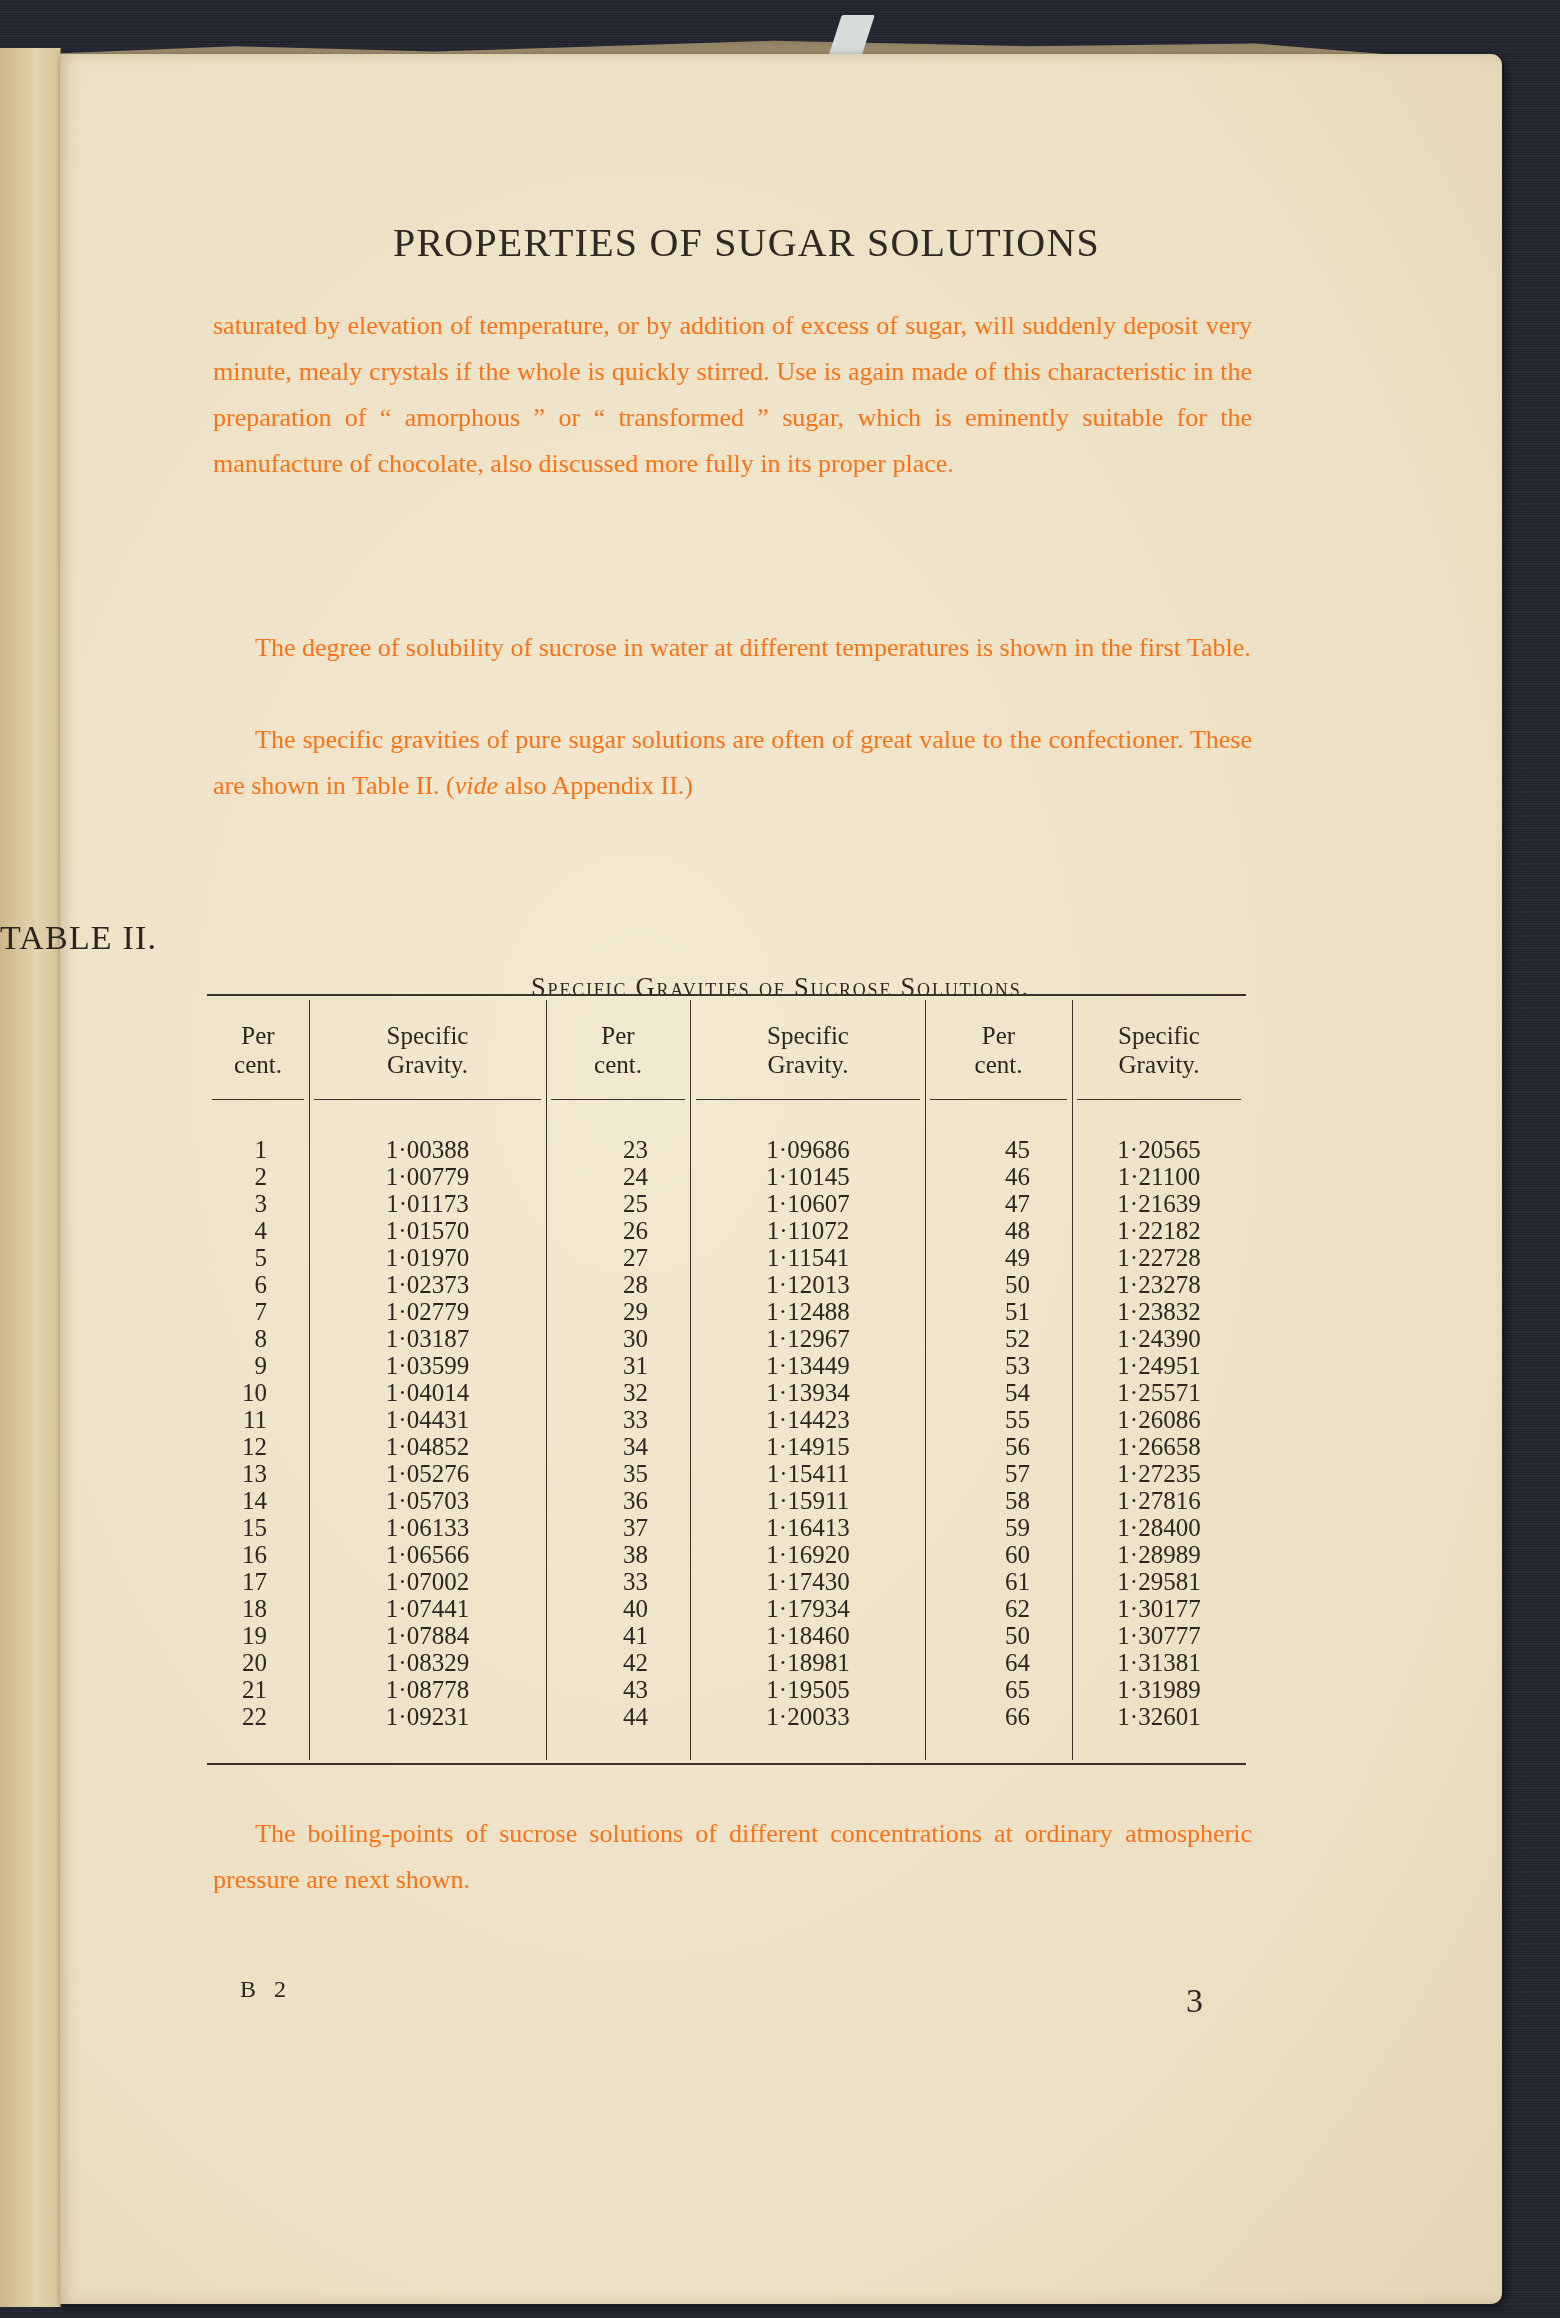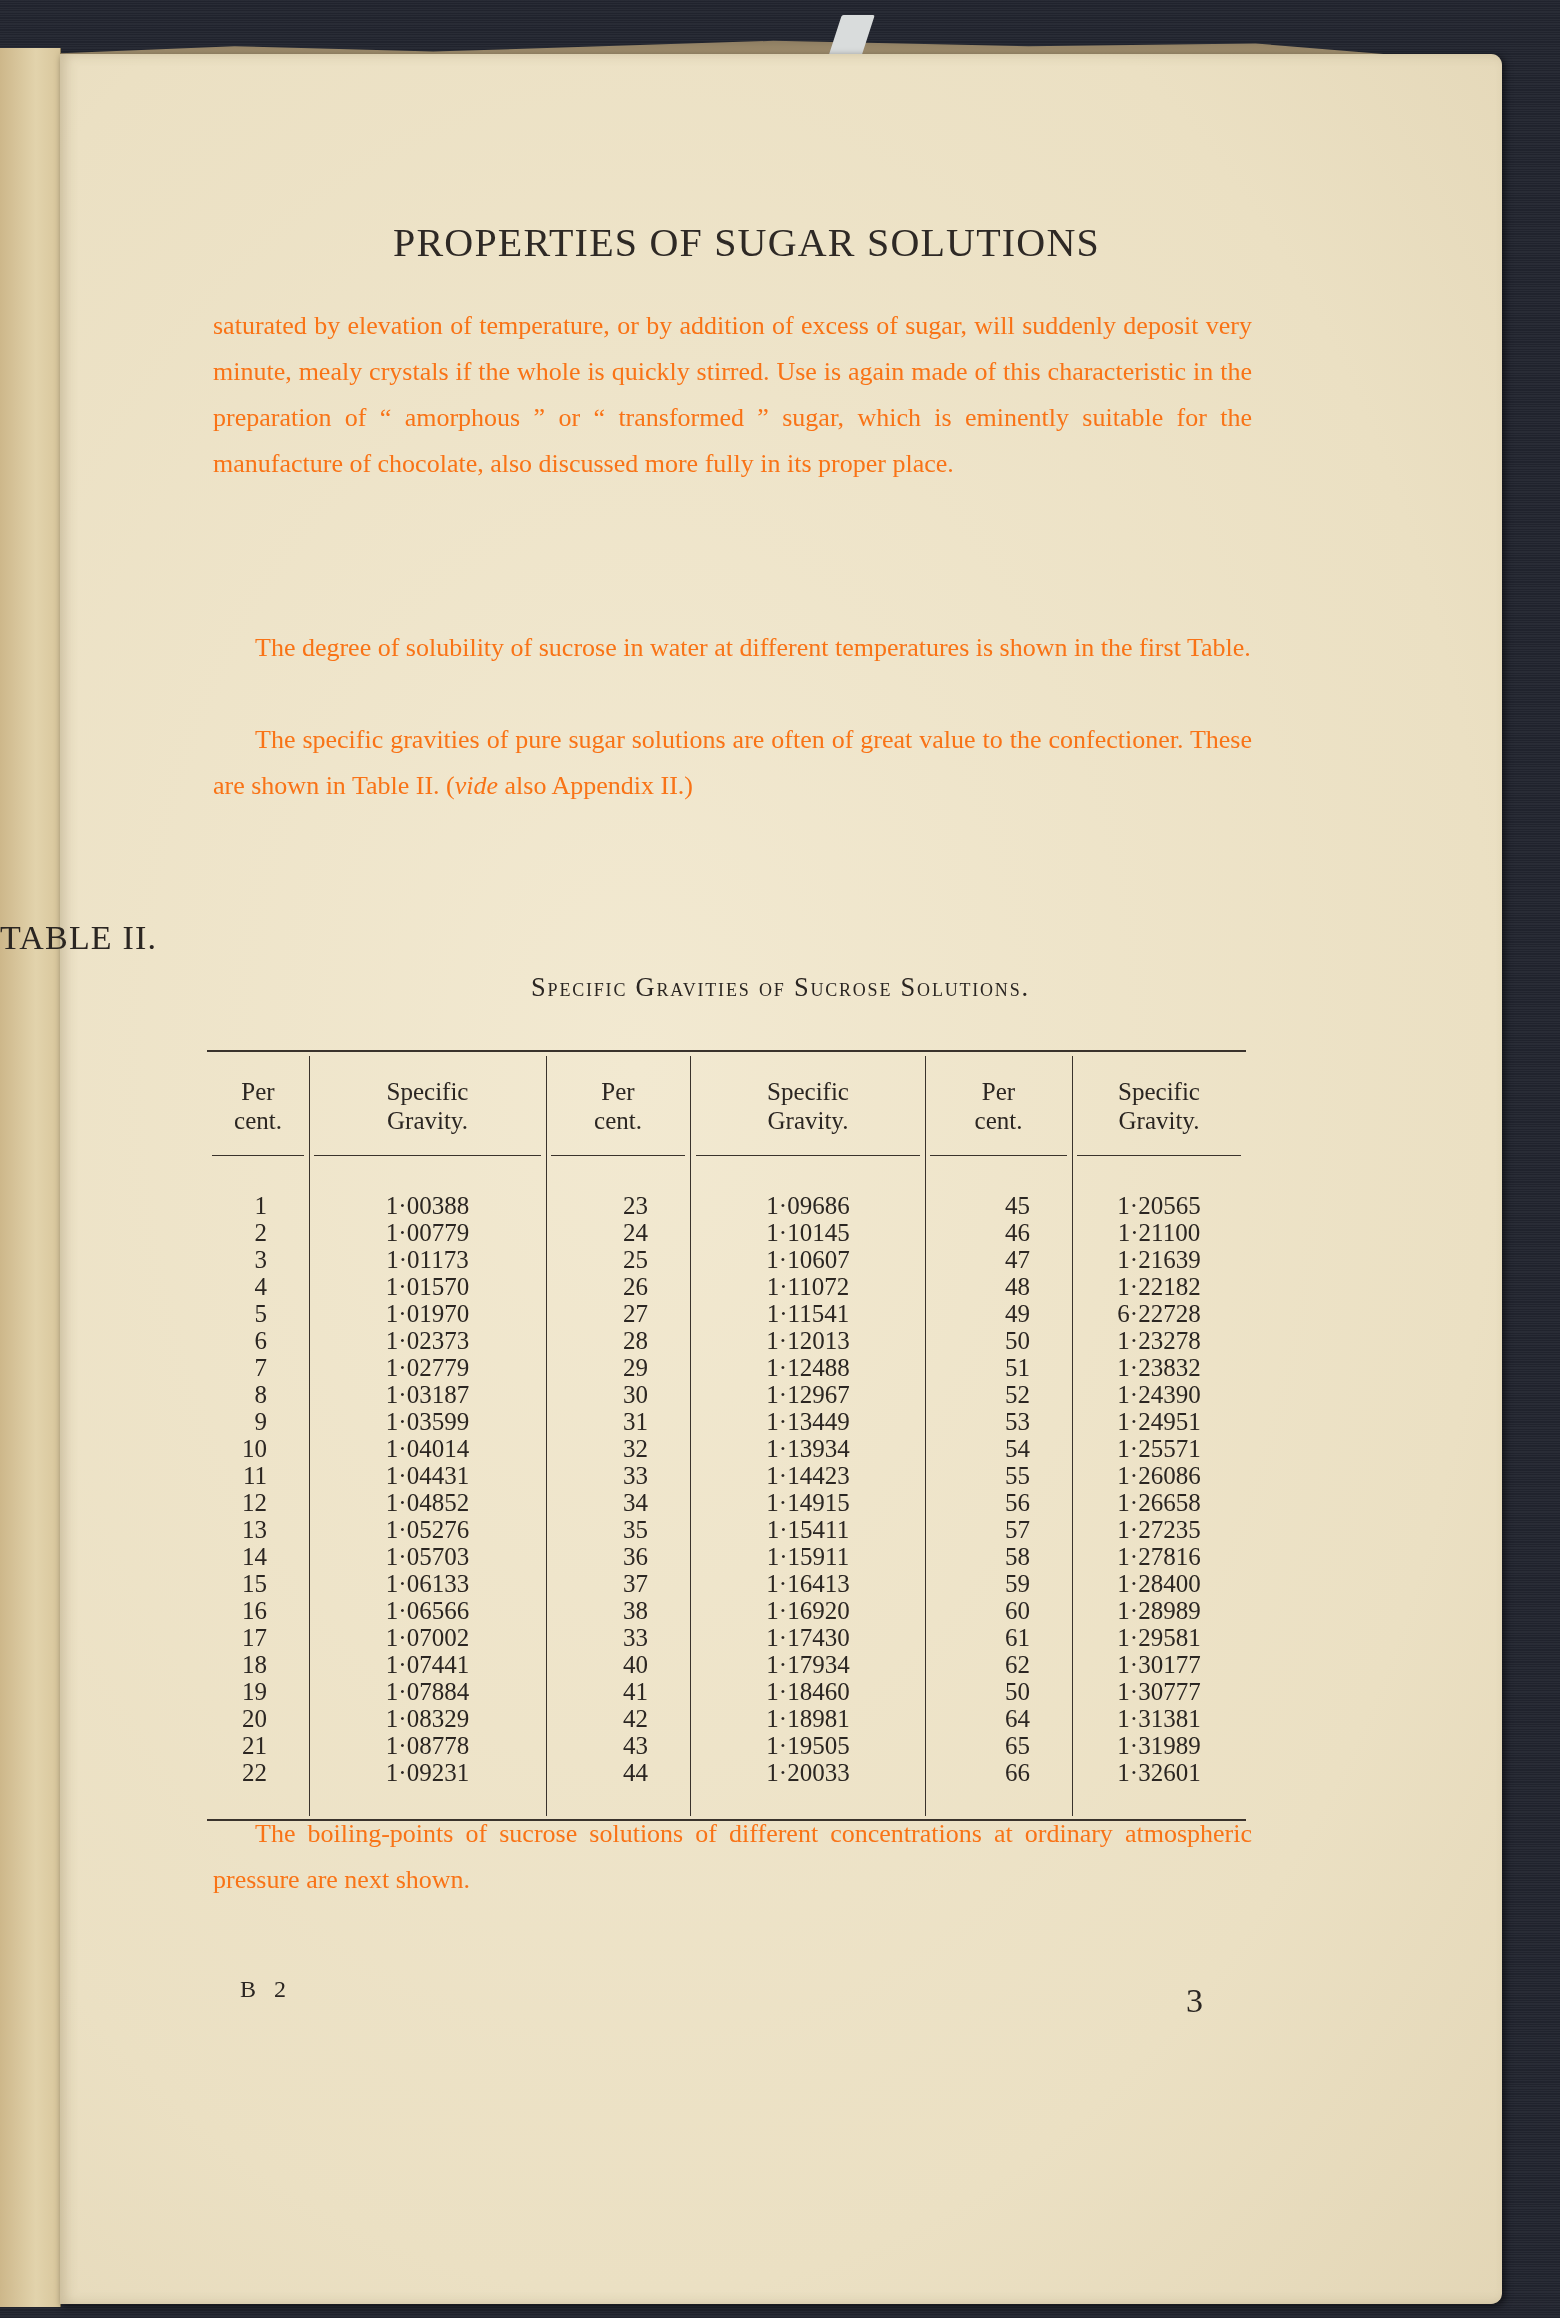--- a/index.html
+++ b/index.html
@@ -52,21 +52,21 @@
   .para em { font-style: italic; }
   .table-title {
     position: absolute; left: 0; width: 1239px; top: 919px;
     text-align: left; font-size: 34px; letter-spacing: 1.2px;
   }
   .table-sub {
     position: absolute; left: 0; width: 1561px; top: 972px;
     text-align: center; font-size: 26.4px; font-variant: small-caps; letter-spacing: 1.8px;
   }
   .table-wrap {
-    position: absolute; left: 207px; top: 1050px; width: 1039px; height: 772px;
+    position: absolute; left: 207px; top: 994px; width: 1039px; height: 772px;
   }
   .rule-top { position: absolute; left: 0; top: 0; width: 1039px; height: 1.8px; background: #3a332c; }
   .rule-bottom { position: absolute; left: 0; top: 769px; width: 1039px; height: 1.8px; background: #3a332c; }
   .col {
     position: absolute; top: 6px; height: 760px;
   }
   .col.vline { border-right: 1.8px solid #3a332c; }
   .col .hdr {
     height: 99px; display: flex; flex-direction: column; justify-content: center;
     text-align: center; font-size: 25px; line-height: 29px;
@@ -259,21 +259,21 @@
       <div class="col" style="left: 865px; width: 174px;">
         <div class="hdr">
           <span>Specific</span>
           <span>Gravity.</span>
         </div>
         <div class="cells">
           <div class="cell">1·20565</div>
           <div class="cell">1·21100</div>
           <div class="cell">1·21639</div>
           <div class="cell">1·22182</div>
-          <div class="cell">6·22728</div>
+          <div class="cell">1·22728</div>
           <div class="cell">1·23278</div>
           <div class="cell">1·23832</div>
           <div class="cell">1·24390</div>
           <div class="cell">1·24951</div>
           <div class="cell">1·25571</div>
           <div class="cell">1·26086</div>
           <div class="cell">1·26658</div>
           <div class="cell">1·27235</div>
           <div class="cell">1·27816</div>
           <div class="cell">1·28400</div>

